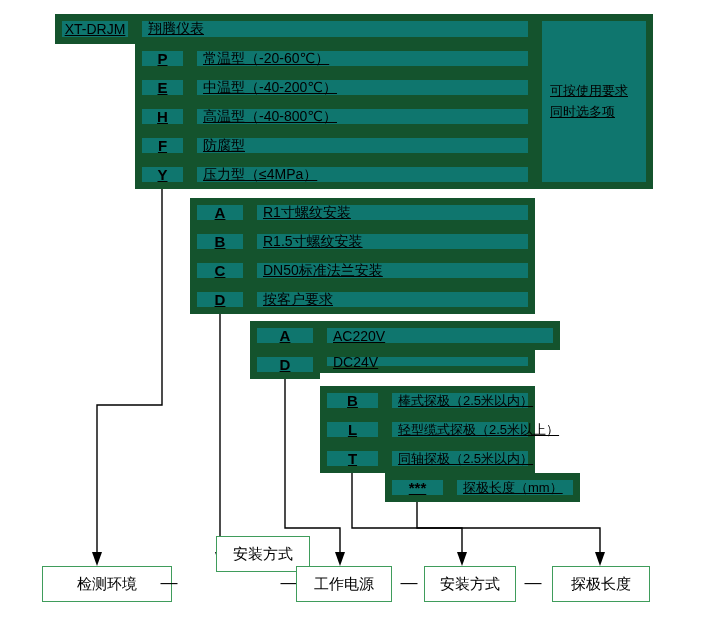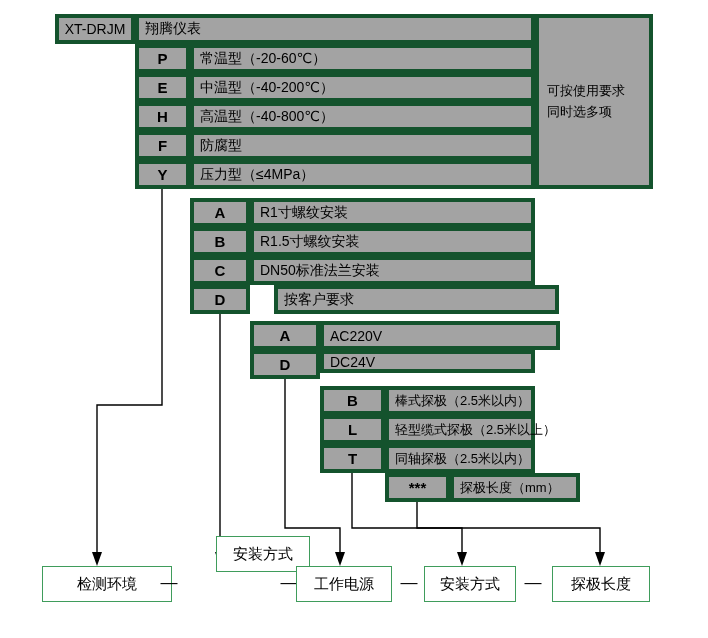--- a/index.html
+++ b/index.html
@@ -1,19 +1,19 @@
 <!DOCTYPE html>
 <html><head>
 <meta charset="utf-8">
 <style>
   html,body{margin:0;padding:0;background:#ffffff;}
   body{width:708px;height:638px;position:relative;font-family:"Liberation Sans","DejaVu Sans",sans-serif;color:#000;}
   .stage{position:absolute;left:0;top:0;width:708px;height:638px;}
-  .cell{position:absolute;border:4px solid #14532d;box-sizing:border-box;background:#a3a3a3;
-        display:flex;align-items:center;}
+  .cell{position:absolute;border:7px solid #14532d;box-sizing:border-box;background:#0f766e;
+        display:flex;align-items:center;text-decoration:underline;}
   .cell.ctr{justify-content:center;}
   .cell span{display:block;padding:0 6px;white-space:nowrap;}
   .t13{font-size:13px;}
   .t14{font-size:14px;}
   .code{font-weight:bold;font-size:15px;}
   .box{position:absolute;border:1px solid #3f9c5b;box-sizing:border-box;background:#fff;
        display:flex;align-items:center;justify-content:center;font-size:15px;}
   .dash{position:absolute;font-size:17px;color:#000;text-align:center;}
   svg.lines{position:absolute;left:0;top:0;width:708px;height:638px;pointer-events:none;}
   .multi{flex-direction:column;align-items:flex-start;justify-content:center;}
@@ -87,21 +87,21 @@
   <div class="cell ctr" style="left:190px;top:256px;width:60px;height:29px;">
     <span class="code">C</span>
   </div>
   <div class="cell" style="left:250px;top:256px;width:285px;height:29px;">
     <span class="t14">DN50标准法兰安装</span>
   </div>
 
   <div class="cell ctr" style="left:190px;top:285px;width:60px;height:29px;">
     <span class="code">D</span>
   </div>
-  <div class="cell" style="left:250px;top:285px;width:285px;height:29px;margin-left:24px;">
+  <div class="cell" style="left:250px;top:285px;width:285px;height:29px;">
     <span class="t14">按客户要求</span>
   </div>
 
   <div class="cell ctr" style="left:250px;top:321px;width:70px;height:29px;">
     <span class="code">A</span>
   </div>
   <div class="cell" style="left:320px;top:321px;width:240px;height:29px;">
     <span class="t14">AC220V</span>
   </div>
 

